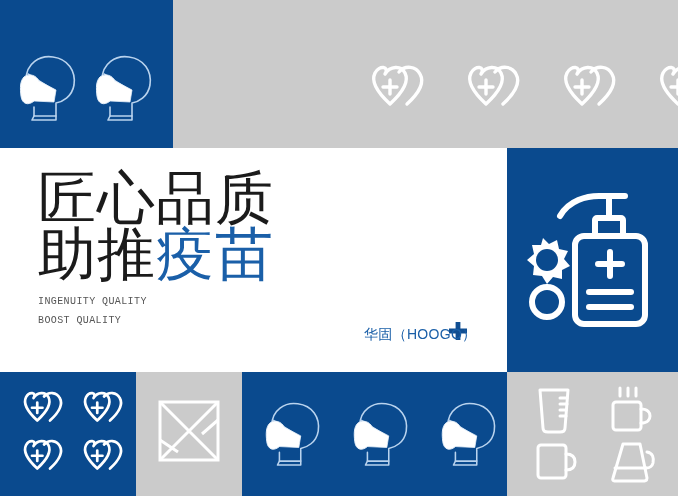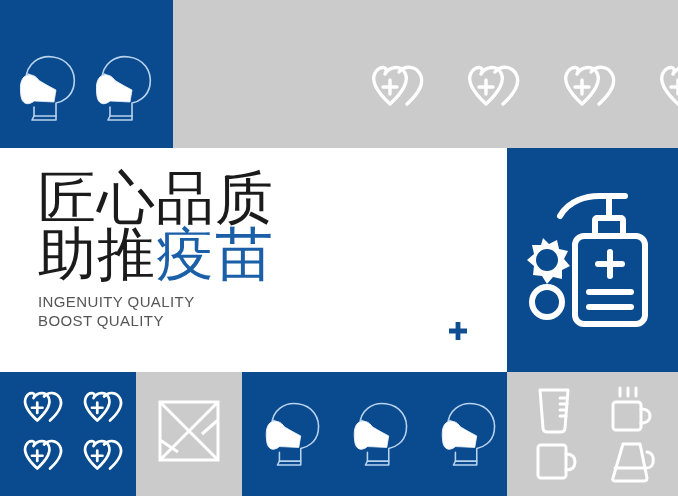--- a/index.html
+++ b/index.html
@@ -69,23 +69,24 @@
     letter-spacing: 1px;
     font-weight: 400;
     white-space: nowrap;
   }
   .headline-1 { color: #1b1b1b; }
   .headline-2 { color: #1b1b1b; }
   .headline-2 .accent { color: var(--accent); }
   #sub-en {
     margin-top: 10px;
     color: #555555;
-    font-size: 15px;
+    font-size: 10px;
     line-height: 19px;
     letter-spacing: 0.4px;
+    font-family: Liberation Mono, monospace;
   }
   #brand {
     position: absolute;
     left: 364px; top: 178px;
     color: var(--accent);
     font-size: 14px;
     letter-spacing: 0.3px;
     white-space: nowrap;
   }
   #plus-mark {
@@ -197,20 +198,21 @@
         <div>BOOST QUALITY</div>
       </div>
     </div>
 
     <div id="plus-mark">
       <svg width="22" height="22" viewBox="0 0 22 22">
         <path d="M8.6 2 H13.4 V8.6 H20 V13.4 H13.4 V20 H8.6 V13.4 H2 V8.6 H8.6 Z" fill="#104e92"></path>
       </svg>
     </div>
 
+    <div id="brand">华固（HOOGO）</div>
   </div>
 
   <div class="panel" id="sanitizer-panel">
     <div id="sanitizer-icon">
       <svg width="146" height="140" viewBox="0 0 146 140">
         <g fill="none" stroke="#ffffff" stroke-width="6" stroke-linejoin="round" stroke-linecap="round">
 
           <path d="M39 26 C48 10 66 6 78 6 L104 6"></path>
 
           <path d="M88 8 L88 28"></path>

